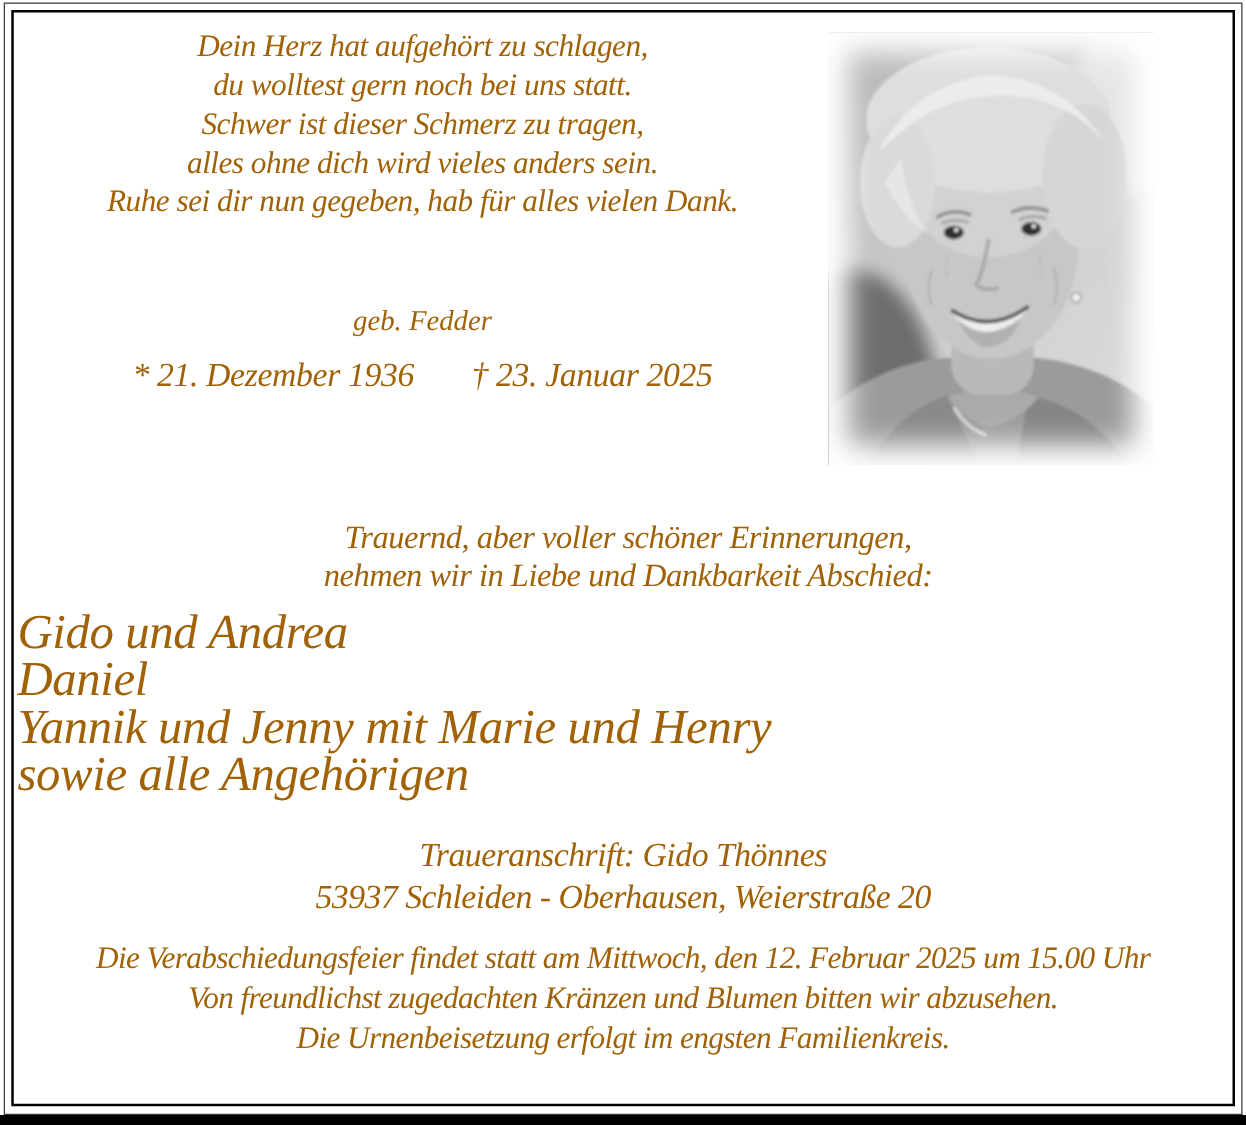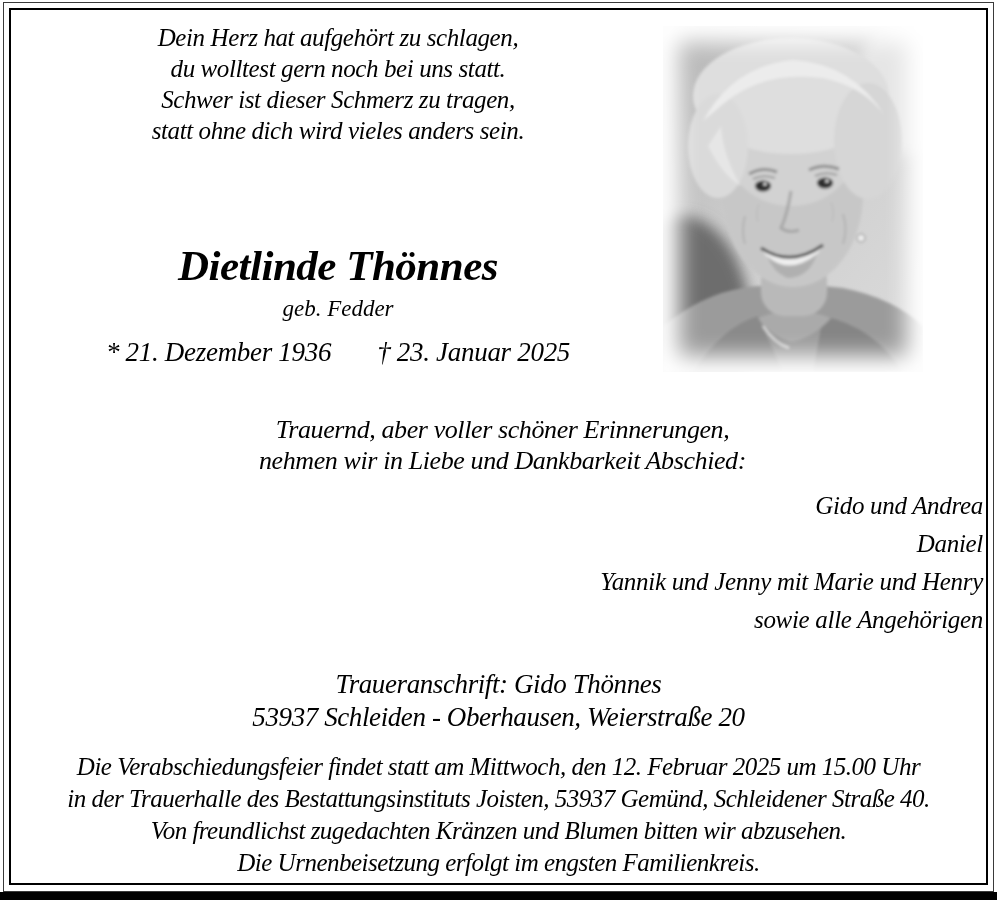--- a/index.html
+++ b/index.html
@@ -4,21 +4,21 @@
 <style>
   html, body { margin: 0; padding: 0; background: #ffffff; }
   .card {
     position: relative;
     width: 997px;
     height: 900px;
     background: #ffffff;
     overflow: hidden;
     font-family: "Liberation Serif", "DejaVu Serif", serif;
     font-style: italic;
-    color: #000000;
+    color: #a16207;
   }
   
   .frame-outer {
     position: absolute; left: 3px; top: 2px; right: 3px; bottom: 8px;
     border: 1px solid #3a3a3a;
   }
   .frame-inner {
     position: absolute; left: 9px; top: 8px; right: 9px; bottom: 15px;
     border: 2px solid #000000;
   }
@@ -54,21 +54,21 @@
     pointer-events: none;
   }
   
   .farewell {
     position: absolute; left: 14px; right: 6px; top: 414px;
     text-align: center; font-size: 26px; line-height: 31px;
     letter-spacing: -0.4px; white-space: nowrap;
   }
   .mourners {
     position: absolute; left: 14px; right: 14px; top: 487px;
-    text-align: right; font-size: 25px; line-height: 38px;
+    text-align: left; font-size: 39px; line-height: 38px;
     letter-spacing: -0.3px; white-space: nowrap;
   }
   .address {
     position: absolute; left: 14px; right: 14px; top: 668px;
     text-align: center; font-size: 27px; line-height: 33px;
     letter-spacing: -0.4px; white-space: nowrap;
   }
   .service {
     position: absolute; left: 14px; right: 14px; top: 751px;
     text-align: center; font-size: 25px; line-height: 32px;
@@ -81,25 +81,25 @@
 <div class="card">
 
   <div class="frame-outer"></div>
   <div class="frame-inner"></div>
   <div class="bottom-bar"></div>
 
   <div class="poem">
     <div>Dein Herz hat aufgehört zu schlagen,</div>
     <div>du wolltest gern noch bei uns statt.</div>
     <div>Schwer ist dieser Schmerz zu tragen,</div>
-    <div>statt ohne dich wird vieles anders sein.</div>
+    <div>alles ohne dich wird vieles anders sein.</div>
+    <div>Ruhe sei dir nun gegeben, hab für alles vielen Dank.</div>
   </div>
 
   <div class="name-block">
-    <div class="name">Dietlinde Thönnes</div>
     <div class="maiden">geb. Fedder</div>
     <div class="dates">
       <span class="birth-date">* 21. Dezember 1936</span><span class="death-date">† 23. Januar 2025</span>
     </div>
   </div>
 
   <div class="photo">
     <svg viewBox="0 0 260 346" xmlns="http://www.w3.org/2000/svg">
       <defs>
         <linearGradient id="bg" x1="0" y1="0" x2="1" y2="1">
@@ -178,18 +178,17 @@
     <div>sowie alle Angehörigen</div>
   </div>
 
   <div class="address">
     <div>Traueranschrift: Gido Thönnes</div>
     <div>53937 Schleiden - Oberhausen, Weierstraße 20</div>
   </div>
 
   <div class="service">
     <div>Die Verabschiedungsfeier findet statt am Mittwoch, den 12. Februar 2025 um 15.00 Uhr</div>
-    <div>in der Trauerhalle des Bestattungsinstituts Joisten, 53937 Gemünd, Schleidener Straße 40.</div>
     <div>Von freundlichst zugedachten Kränzen und Blumen bitten wir abzusehen.</div>
     <div>Die Urnenbeisetzung erfolgt im engsten Familienkreis.</div>
   </div>
 
 </div>
 
 </body></html>

